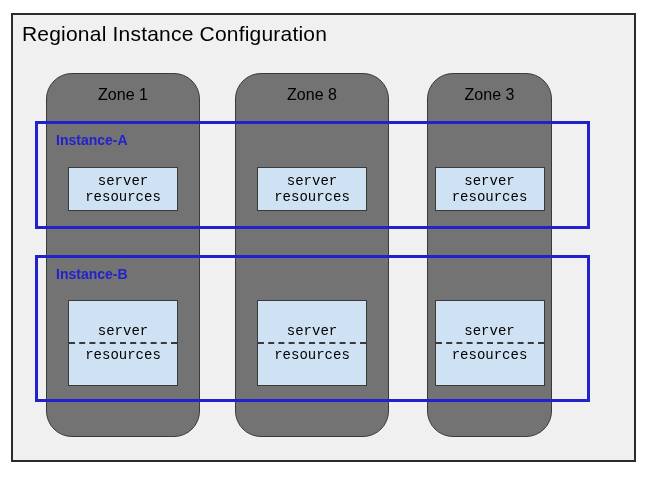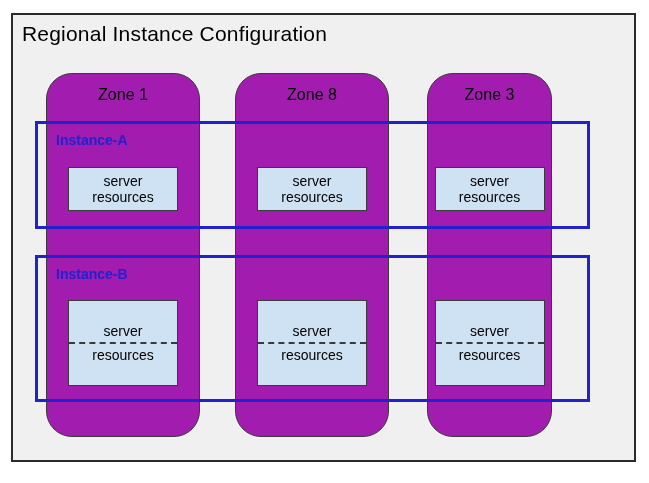--- a/index.html
+++ b/index.html
@@ -34,21 +34,21 @@
     font-size: 21px;
     letter-spacing: 0.2px;
     color: #000;
     white-space: nowrap;
   }
   .zone {
     position: absolute;
     top: 58px;
     width: 154px;
     height: 364px;
-    background: #a21caf;
+    background: #737373;
     border: 1px solid #3a3a3a;
     border-radius: 26px;
   }
   .zone-1 { left: 33px; }
   .zone-2 { left: 222px; }
   .zone-3 { left: 414px; width: 125px; }
   .zone-label {
     position: absolute;
     top: 12px;
     left: 0; right: 0;
@@ -84,20 +84,21 @@
     border: 1px solid #3a3a3a;
     display: flex;
     flex-direction: column;
     align-items: center;
     justify-content: center;
     font-size: 14px;
     line-height: 16px;
     text-align: center;
     color: #000;
     z-index: 2;
+    font-family: Liberation Mono, monospace;
   }
   .server-box.row-a { top: 93px; height: 44px; }
   .server-box.row-b { top: 226px; height: 86px; }
   .dashed-divider {
     width: 100%;
     height: 0;
     border-top: 2px dashed #3a3a3a;
     margin: 3px 0;
   }
 </style>

